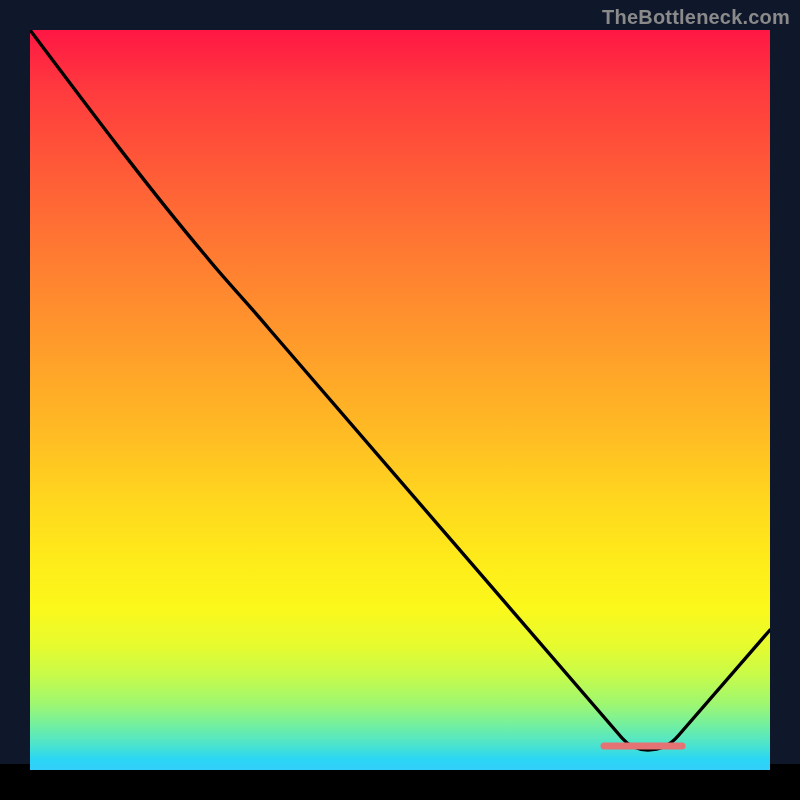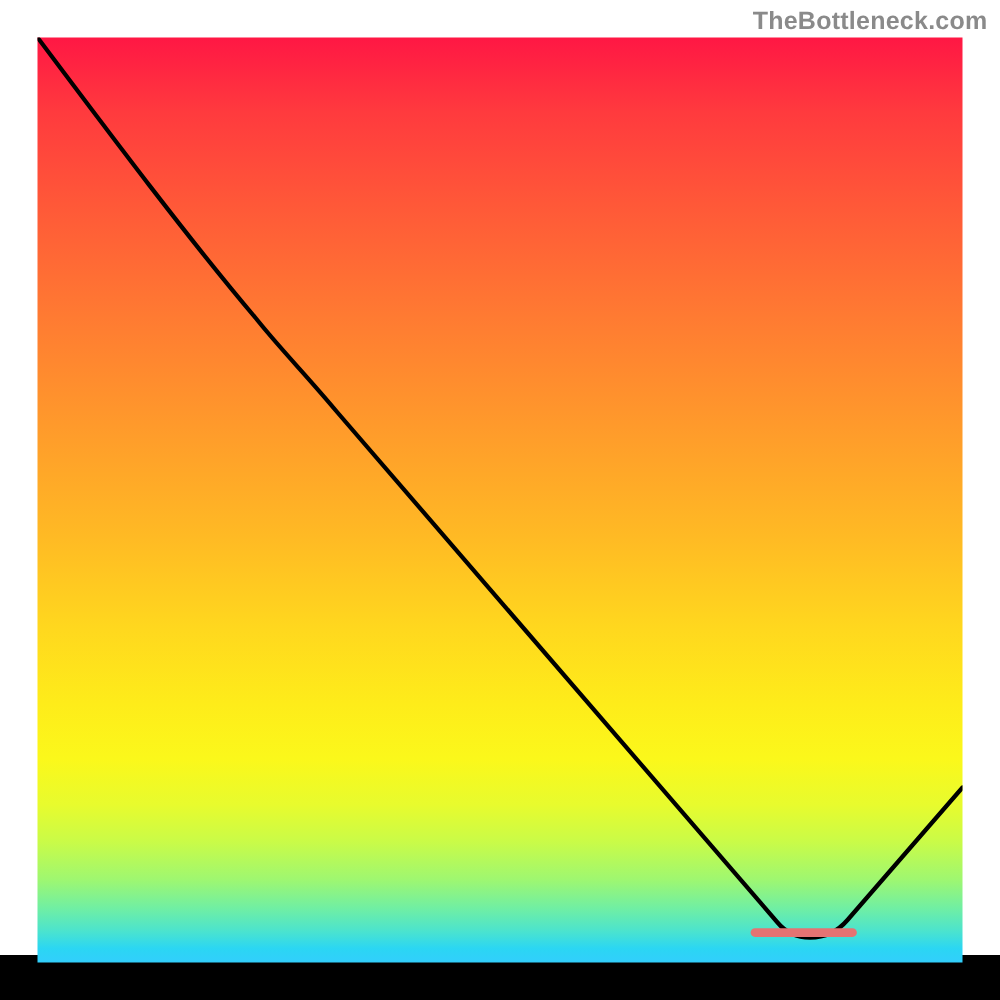--- a/index.html
+++ b/index.html
@@ -7,21 +7,21 @@
     padding: 0;
     width: 800px;
     height: 800px;
     background: #000;
     overflow: hidden;
   }
   .stage {
     position: relative;
     width: 800px;
     height: 764px;
-    background: #ffffff;
+    background: #0f172a;
   }
   .gradient {
     position: absolute;
     left: 30px;
     top: 30px;
     width: 740px;
     height: 740px;
     background: linear-gradient(
       to bottom,
       #ff1744 0%,

